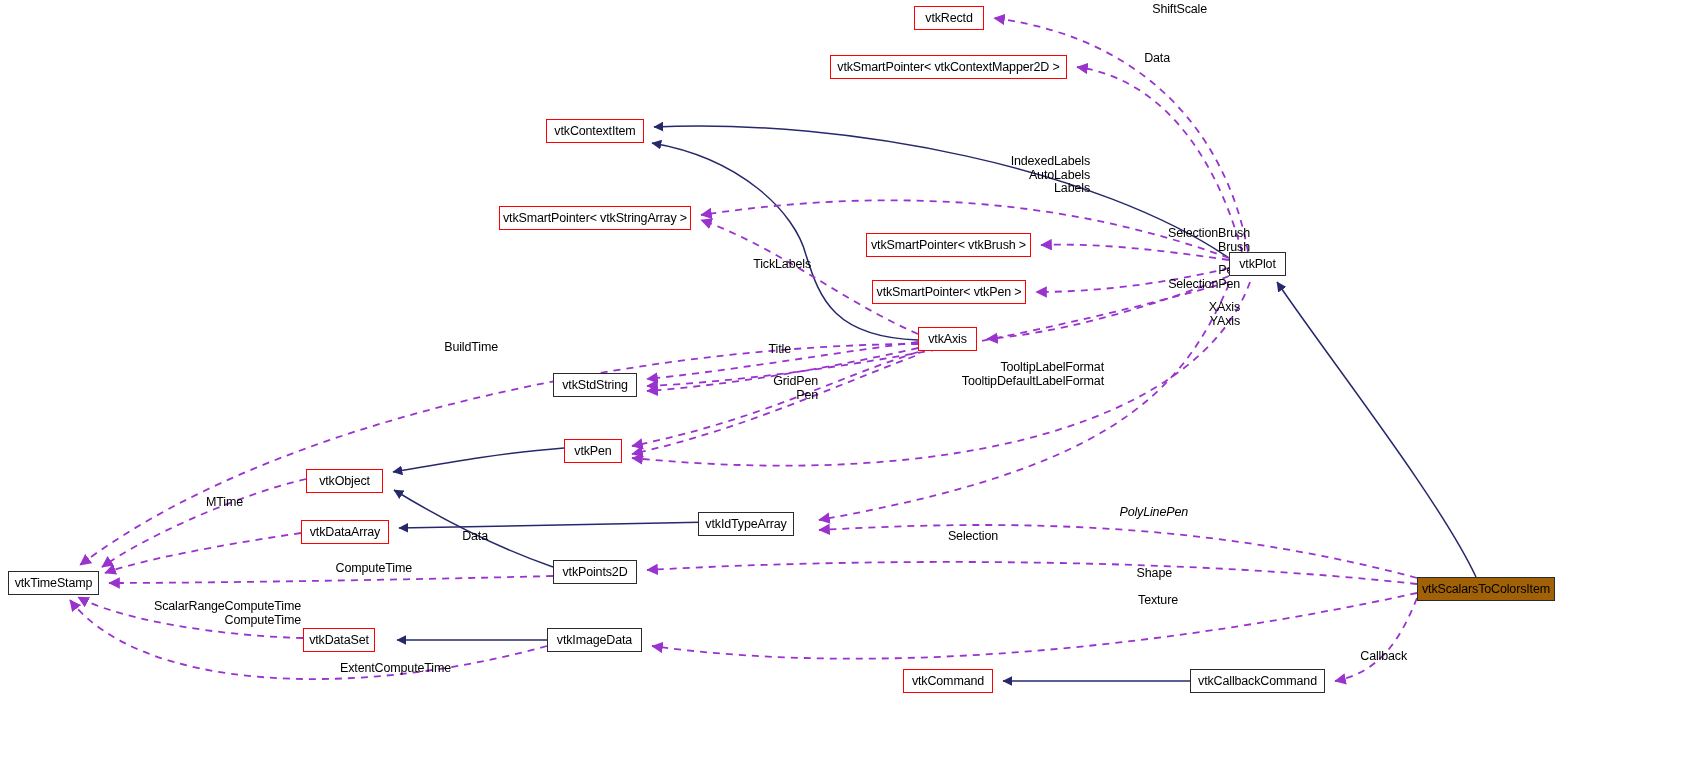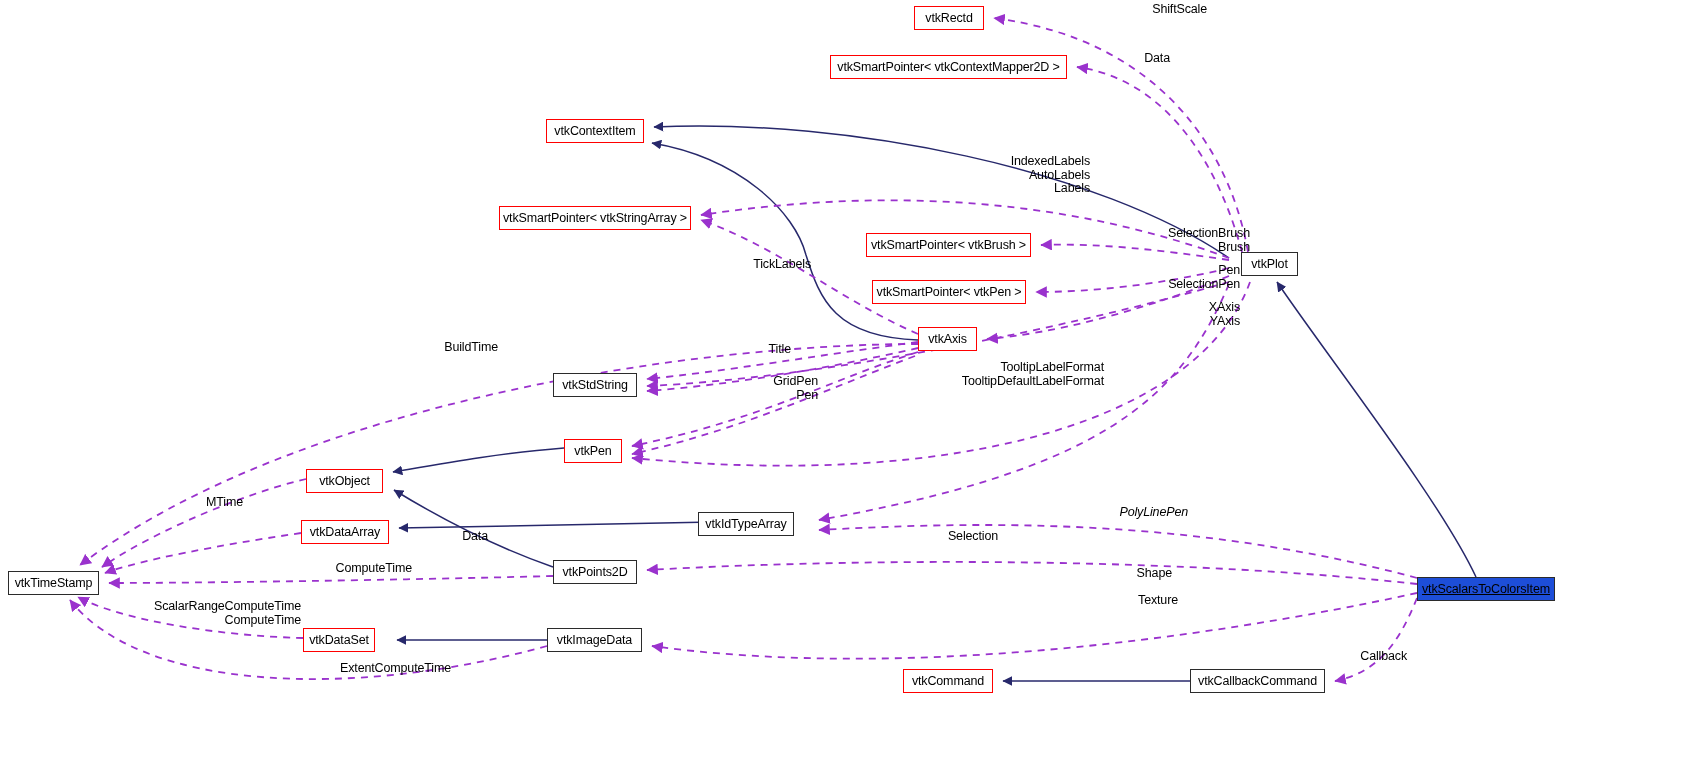--- a/index.html
+++ b/index.html
@@ -21,21 +21,21 @@
     font-size:12.5px;
     line-height:1;
     color:#000000;
     white-space:nowrap;
     letter-spacing:-0.15px;
     background:#ffffff;
     z-index:5;
   }
   .node.red{border:1.6px solid #ff0000;}
   .node.black{border:1.6px solid #2b2b2b;}
-  .node.current{border:1.6px solid #2b2b2b;background:#1d4ed8;text-decoration:underline;}
+  .node.current{border:1.6px solid #2b2b2b;background:#a16207;}
   .elabel{
     position:absolute;
     font-size:12.5px;
     line-height:13.6px;
     color:#000000;
     white-space:pre;
     text-align:right;
     letter-spacing:-0.15px;
     z-index:4;
   }
@@ -126,21 +126,21 @@
     </g>
   </svg>
 
   <div id="nodes">
       <div class="node red" style="left: 914px; top: 6px; width: 70px; height: 24px;">vtkRectd</div>
       <div class="node red" style="left: 830px; top: 55px; width: 237px; height: 24px;">vtkSmartPointer&lt; vtkContextMapper2D &gt;</div>
       <div class="node red" style="left: 546px; top: 119px; width: 98px; height: 24px;">vtkContextItem</div>
       <div class="node red" style="left: 499px; top: 206px; width: 192px; height: 24px;">vtkSmartPointer&lt; vtkStringArray &gt;</div>
       <div class="node red" style="left: 866px; top: 233px; width: 165px; height: 24px;">vtkSmartPointer&lt; vtkBrush &gt;</div>
       <div class="node red" style="left: 872px; top: 280px; width: 154px; height: 24px;">vtkSmartPointer&lt; vtkPen &gt;</div>
-      <div class="node black" style="left: 1229px; top: 252px; width: 57px; height: 24px; margin-left: 12px;">vtkPlot</div>
+      <div class="node black" style="left: 1229px; top: 252px; width: 57px; height: 24px;">vtkPlot</div>
       <div class="node red" style="left: 918px; top: 327px; width: 59px; height: 24px;">vtkAxis</div>
       <div class="node black" style="left: 553px; top: 373px; width: 84px; height: 24px;">vtkStdString</div>
       <div class="node red" style="left: 564px; top: 439px; width: 58px; height: 24px;">vtkPen</div>
       <div class="node red" style="left: 306px; top: 469px; width: 77px; height: 24px;">vtkObject</div>
       <div class="node black" style="left: 698px; top: 512px; width: 96px; height: 24px;">vtkIdTypeArray</div>
       <div class="node red" style="left: 301px; top: 520px; width: 88px; height: 24px;">vtkDataArray</div>
       <div class="node black" style="left: 553px; top: 560px; width: 84px; height: 24px;">vtkPoints2D</div>
       <div class="node black" style="left: 8px; top: 571px; width: 91px; height: 24px;">vtkTimeStamp</div>
       <div class="node current" style="left: 1417px; top: 577px; width: 138px; height: 24px;">vtkScalarsToColorsItem</div>
       <div class="node red" style="left: 303px; top: 628px; width: 72px; height: 24px;">vtkDataSet</div>

